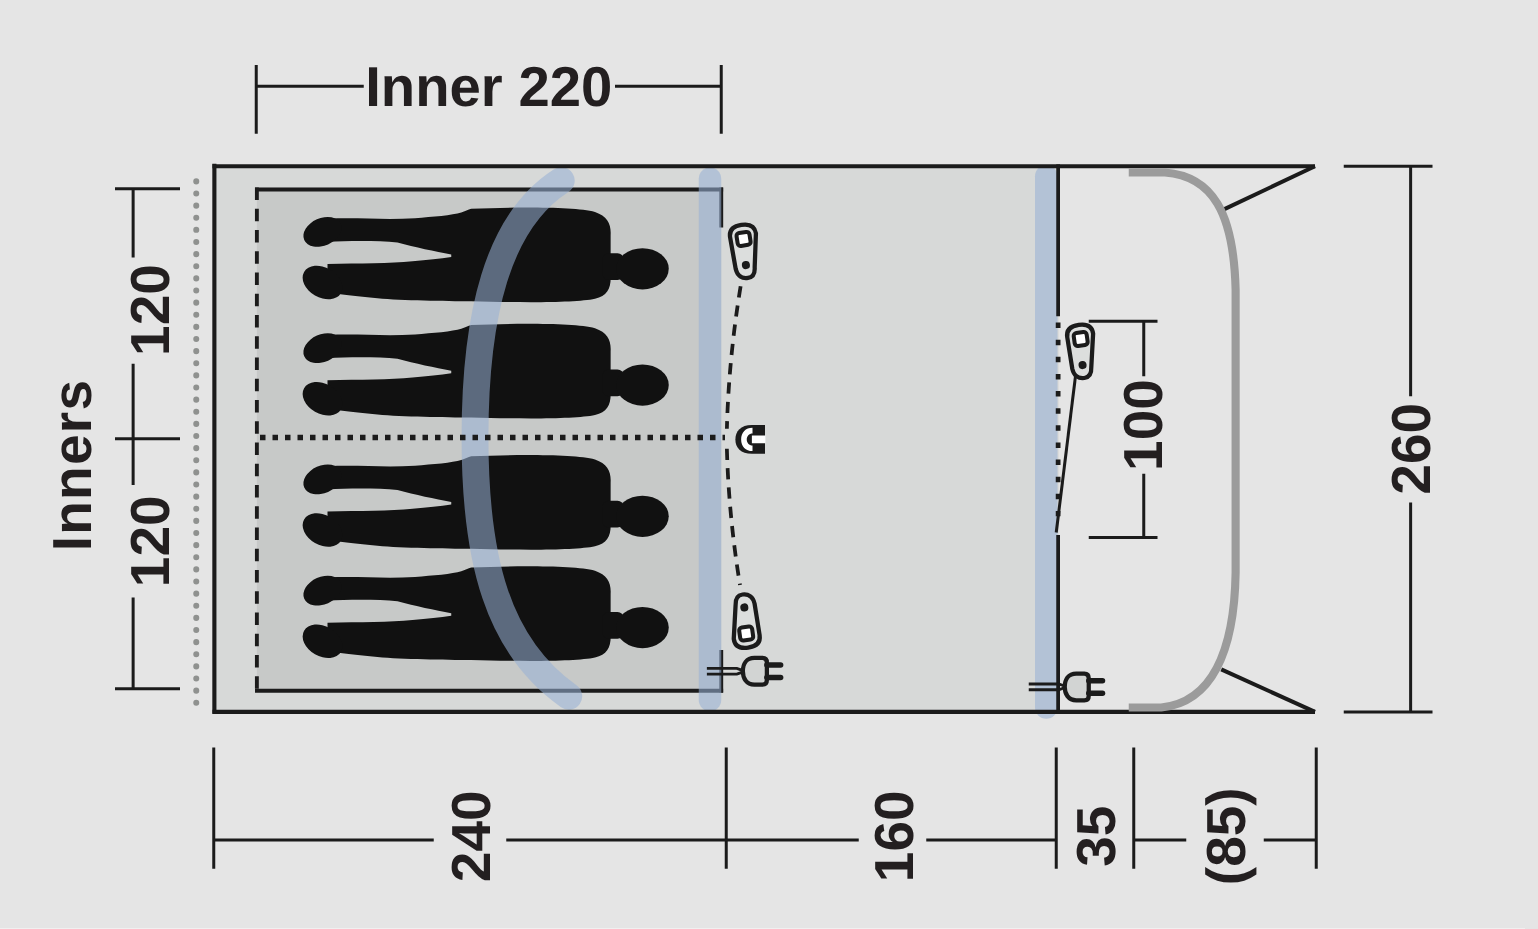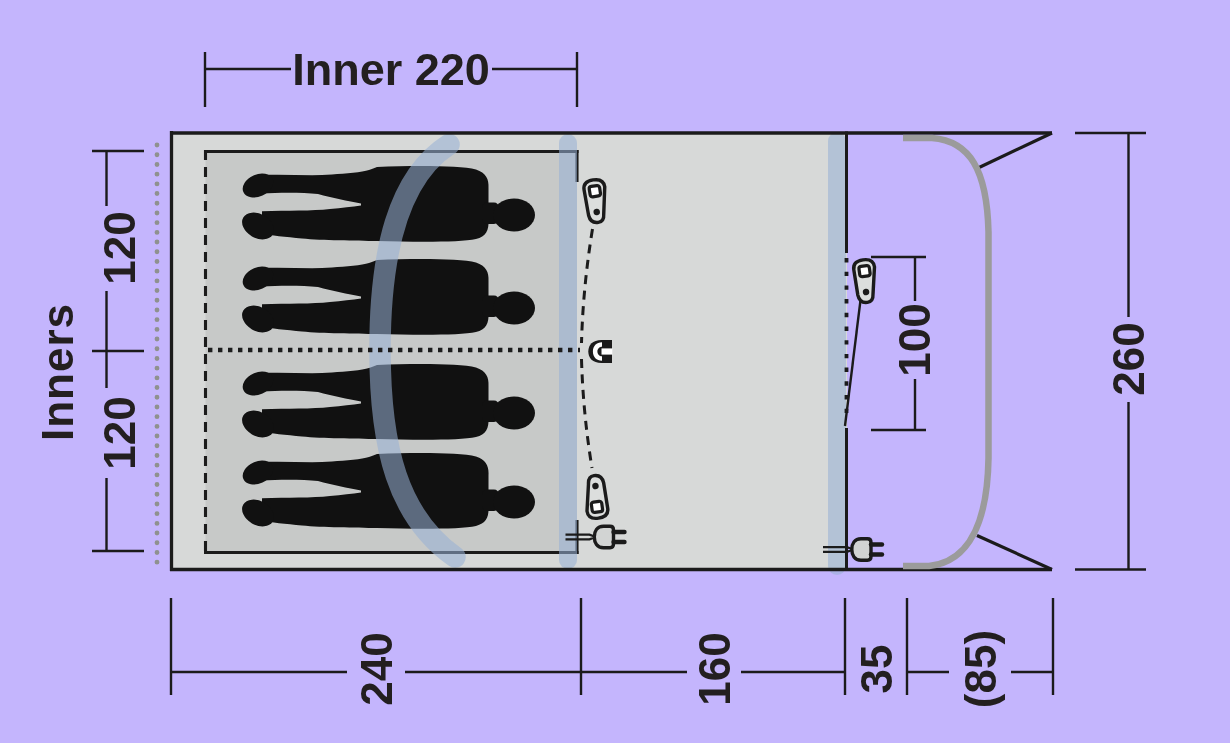--- a/index.html
+++ b/index.html
@@ -1,16 +1,16 @@
 <!DOCTYPE html>
 <html><head>
 <meta charset="utf-8">
 <style>
   html,body{margin:0;padding:0;background:#ffffff;}
-  .wrap{width:1230px;height:743px;position:relative;overflow:hidden;background:#c4b5fd;}
+  .wrap{width:1230px;height:743px;position:relative;overflow:hidden;background:#e5e5e5;}
   text{font-family:"Liberation Sans", sans-serif;font-weight:bold;fill:#231f20;}
 </style>
 </head>
 <body>
 <div class="wrap">
 <svg width="1230" height="743" viewBox="0 0 1230 743">
 <defs>
 
   <g id="person">
     <path d="M137,-37 C175,-38.5 220,-38.5 236,-34.5 C246,-31 249,-25 248.5,-16 L248.5,16 C249,26.5 246,32.5 236,35 C220,38.5 175,38 137,37 C116,36.7 82,36.5 62,34.5 C46,33 30,31.5 22,29.5 L22,7.2 C48,6.5 72,7 90,5 C102,3.8 112,2.8 121,1.5 L121,-0.5 C108,-2.8 92,-6.2 78,-10 C62,-11.7 38,-11.4 22,-10.5 L22,-29 C46,-30.2 68,-27.8 92,-29.5 C106,-30.5 122,-31.8 129,-34 C132,-35 134.5,-36.2 137,-37 Z" fill="#111111"></path>

